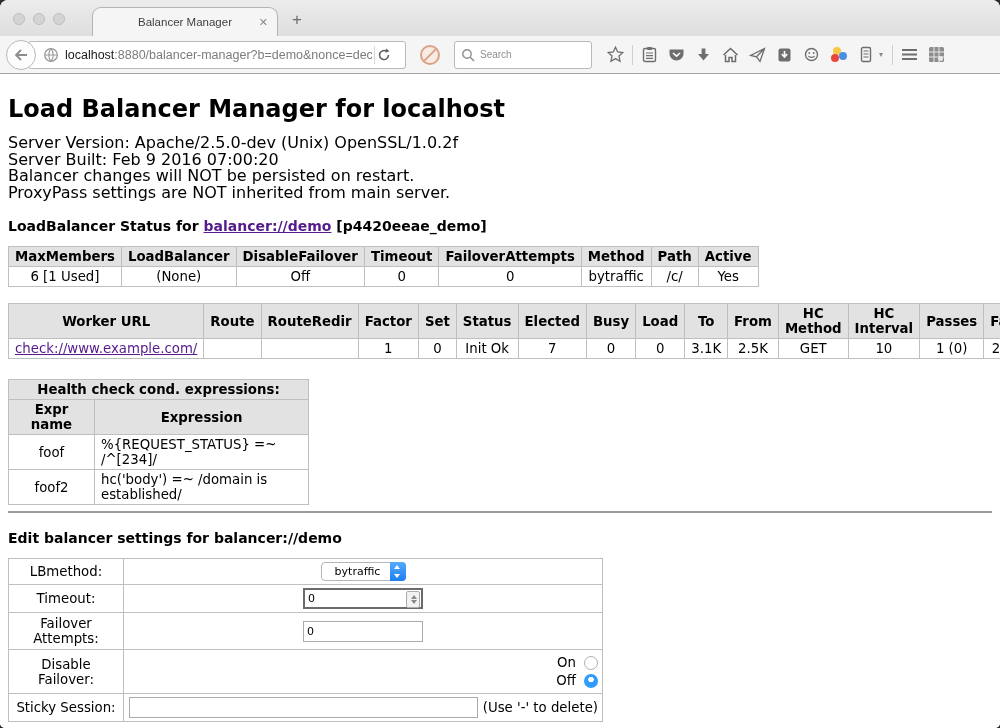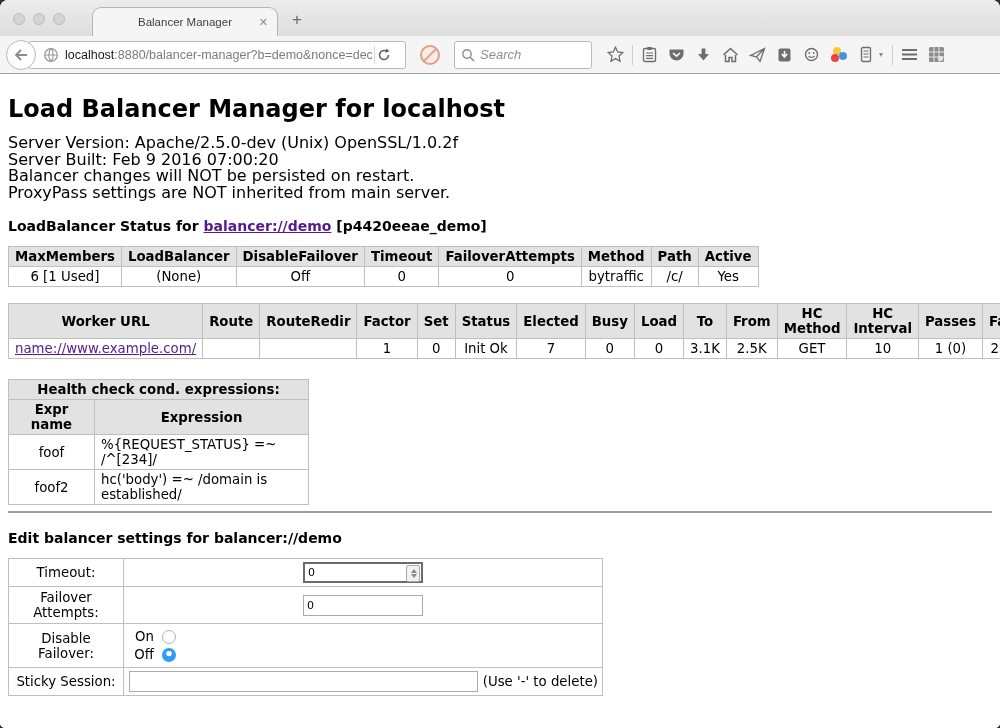--- a/index.html
+++ b/index.html
@@ -83,22 +83,22 @@
   .block-btn::after {
     content:""; position:absolute; left:-1px; top:7px; width:18px; height:2px;
     background:#dca188; transform:rotate(-45deg);
   }
   .searchbar {
     height:28px; width:138px;
     background:#fff; border:1px solid #b9b9b9; border-radius:3px;
     display:flex; align-items:center; padding:0 6px; margin-right:10px;
   }
   .searchbar input {
-    border:none; outline:none; width:95px; font-size:13px; color:#be185d;
-    font-family:"Liberation Sans", sans-serif; background:transparent;font-style:italic;
+    border:none; outline:none; width:95px; font-size:10px; color:#be185d;
+    font-family:"Liberation Sans", sans-serif; background:transparent;
   }
   .searchbar input::placeholder { color:#8f8f8f; }
   .tool-icons { display:flex; align-items:center; }
   .tbtn {
     width:27px; height:28px; display:flex; align-items:center; justify-content:center;
     color:#6e6e6e;
   }
   .tsep { width:1px; height:20px; background:#cfcfcf; margin:0 3px; }
   .caret { font-size:8px; color:#8a8a8a; width:10px; }
   .dots { position:relative; width:16px; height:16px; }
@@ -173,21 +173,21 @@
     content:""; position:absolute; left:3.5px; border-left:3px solid transparent;
     border-right:3px solid transparent;
   }
   .spinner::before { top:3px; border-bottom:4px solid #8a8a8a; }
   .spinner::after { bottom:3px; border-top:4px solid #8a8a8a; }
 
   input.txt {
     height:21px; border:1px solid #ababab; background:#fff;
     font-size:11px; padding:0 3px; font-family:"DejaVu Sans", sans-serif;
   }
-  .radio-stack { display:flex; flex-direction:column; align-items:flex-start; gap:3px; padding:2px 0; }
+  .radio-stack { display:flex; flex-direction:column; align-items:flex-end; gap:3px; padding:2px 0; }
   .radio-line { display:flex; align-items:center; gap:8px; font-size:13.3px; }
   .radio-line .rlabel { width:26px; text-align:right; }
   .radio {
     width:14px; height:14px; border-radius:50%;
     border:1px solid #b0b0b0; background:#fff; display:inline-block;
   }
   .radio.checked {
     border:none; background:radial-gradient(circle at 50% 40%, #fff 0 2.5px, #2e9bfd 3px);
   }
   .hint { margin-left:auto; font-size:13.3px; }
@@ -371,21 +371,21 @@
         <th style="width:38px">Load</th>
         <th style="width:34px">To</th>
         <th style="width:42px">From</th>
         <th style="width:76px">HC Method</th>
         <th style="width:72px">HC Interval</th>
         <th style="width:50px">Passes</th>
         <th style="width:40px">Fails</th>
 
       </tr>
       <tr>
-        <td class="left"><a href="#">name://www.example.com/</a></td>
+        <td class="left"><a href="#">check://www.example.com/</a></td>
         <td></td>
         <td></td>
         <td>1</td>
         <td>0</td>
         <td>Init Ok</td>
         <td>7</td>
         <td>0</td>
         <td>0</td>
         <td>3.1K</td>
         <td>2.5K</td>
@@ -417,20 +417,29 @@
       </tr>
     </tbody>
       </table>
 
     <hr class="rule">
 
     <h3>Edit balancer settings for balancer://demo</h3>
 
     <table class="form">
       <tbody>
+          <tr>
+        <td class="flabel">LBmethod:</td>
+        <td class="ffield">
+          <span class="select">
+            <span class="sel-text">bytraffic</span>
+            <span class="stepper"></span>
+          </span>
+        </td>
+      </tr>
       <tr>
         <td class="flabel">Timeout:</td>
         <td class="ffield">
           <span class="num-focused">
             <span>0</span>
             <span class="spinner"></span>
           </span>
         </td>
       </tr>
       <tr>

